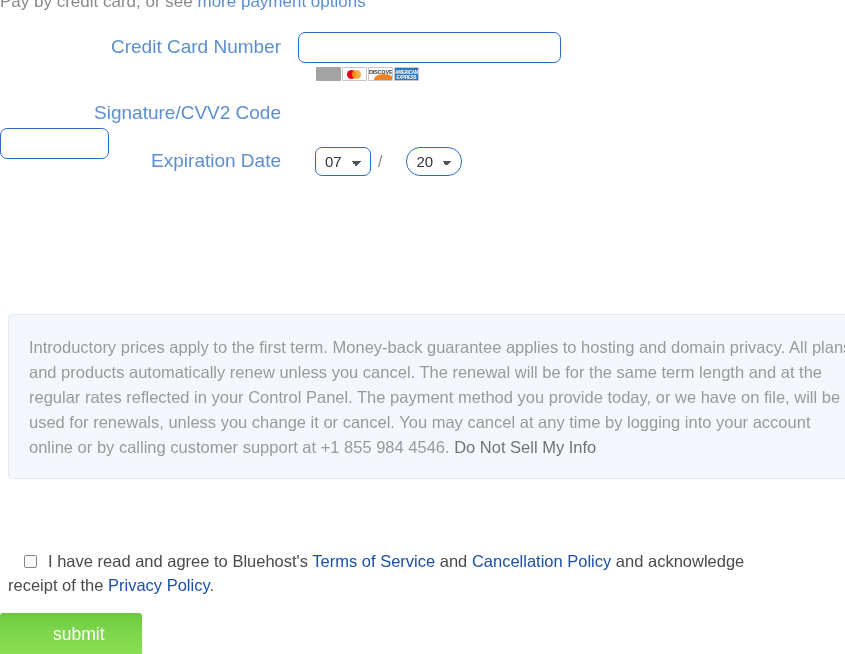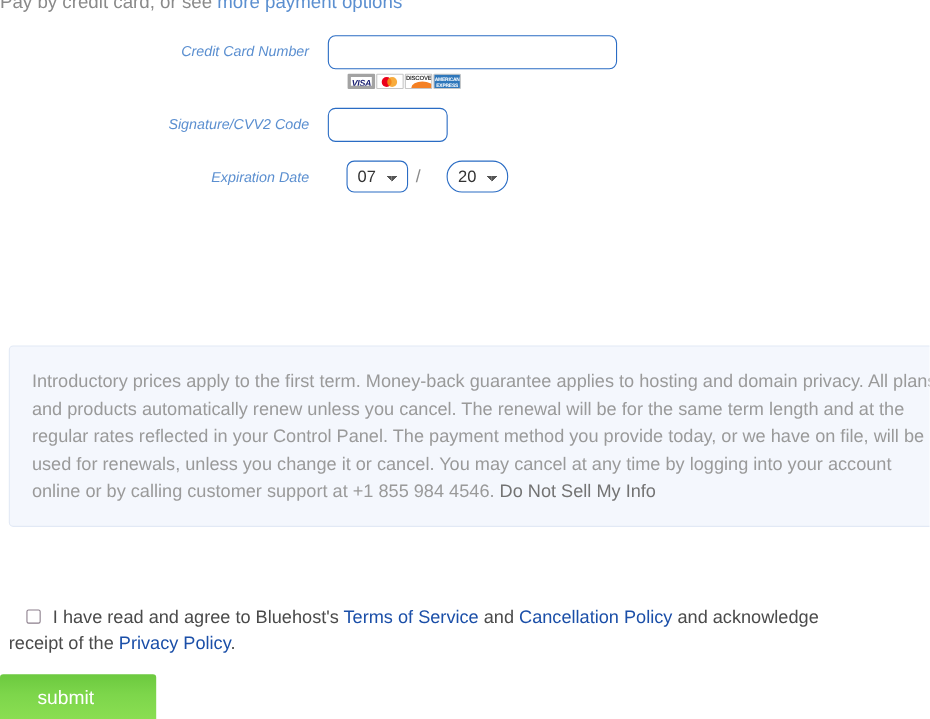--- a/index.html
+++ b/index.html
@@ -39,23 +39,22 @@
     position: absolute;
     display: flex;
     align-items: flex-start;
   }
   .field-label {
     width: 298px;
     text-align: right;
     padding-right: 17px;
     box-sizing: border-box;
     color: #5b8fd0;
-    font-size: 13px;
+    font-size: 19px;
     line-height: 30px;
-    font-style: italic;
   }
 
   .text-input {
     box-sizing: border-box;
     border: 1px solid #2a6cc4;
     border-radius: 7px;
     background: #ffffff;
     outline: none;
     font-size: 15px;
     color: #333;
@@ -76,21 +75,21 @@
   .card-logo {
     width: 25px;
     height: 14px;
     border-radius: 1px;
     position: relative;
     overflow: hidden;
     display: block;
   }
   .logo-visa {
     background: #ffffff;
-    border: 3px solid #a3a3a3;
+    border: 7px solid #a3a3a3;
     box-sizing: border-box;
     font-size: 8px;
     font-weight: bold;
     font-style: italic;
     color: #1a1f71;
     text-align: center;
     line-height: 12px;
     letter-spacing: -0.3px;
   }
   .logo-mc {
@@ -249,21 +248,21 @@
     top: 613px;
     width: 142px;
     height: 41px;
     border: none;
     border-radius: 3px 3px 0 0;
     background: linear-gradient(to bottom, #6cc93f 0%, #7dd64b 45%, #8ade52 100%);
     color: #ffffff;
     font-size: 17.5px;
     font-family: "Liberation Sans", sans-serif;
     text-align: left;
-    padding-left: 34px;
+    padding-left: 53px;
     cursor: pointer;
     line-height: 41px;
   }
 </style>
 </head>
 <body>
 
 <div id="page">
 
   <div class="intro-line">
@@ -283,26 +282,26 @@
     </span>
     <span class="card-logo logo-disc">
       <span class="txt">DISCOVER</span>
       <span class="arc"></span>
     </span>
     <span class="card-logo logo-amex">
       <span class="txt">AMERICAN<br>EXPRESS</span>
     </span>
   </div>
 
-  <div class="form-row" style="left:0px; top:98px;">
+  <div class="form-row" style="left:0px; top:98px;flex-direction:column;">
     <div class="field-label">Signature/CVV2 Code</div>
     <input class="text-input" id="cvv-input" type="text" placeholder="" style="">
   </div>
 
-  <div class="form-row" style="left:0px; top:146px;">
+  <div class="form-row" style="left:0px; top:146px;align-items:flex-end;">
     <div class="field-label">Expiration Date</div>
     <div class="select-wrap">
       <select class="sel" id="exp-month"><option value="01">01</option><option value="02">02</option><option value="03">03</option><option value="04">04</option><option value="05">05</option><option value="06">06</option><option value="07" selected="">07</option><option value="08">08</option><option value="09">09</option><option value="10">10</option><option value="11">11</option><option value="12">12</option></select>
       <span class="slash">/</span>
       <select class="sel" id="exp-year"><option value="20">20</option><option value="21">21</option><option value="22">22</option><option value="23">23</option><option value="24">24</option><option value="25">25</option><option value="26">26</option><option value="27">27</option><option value="28">28</option><option value="29">29</option><option value="30">30</option></select>
     </div>
   </div>
 
 
   <div class="disclaimer">

